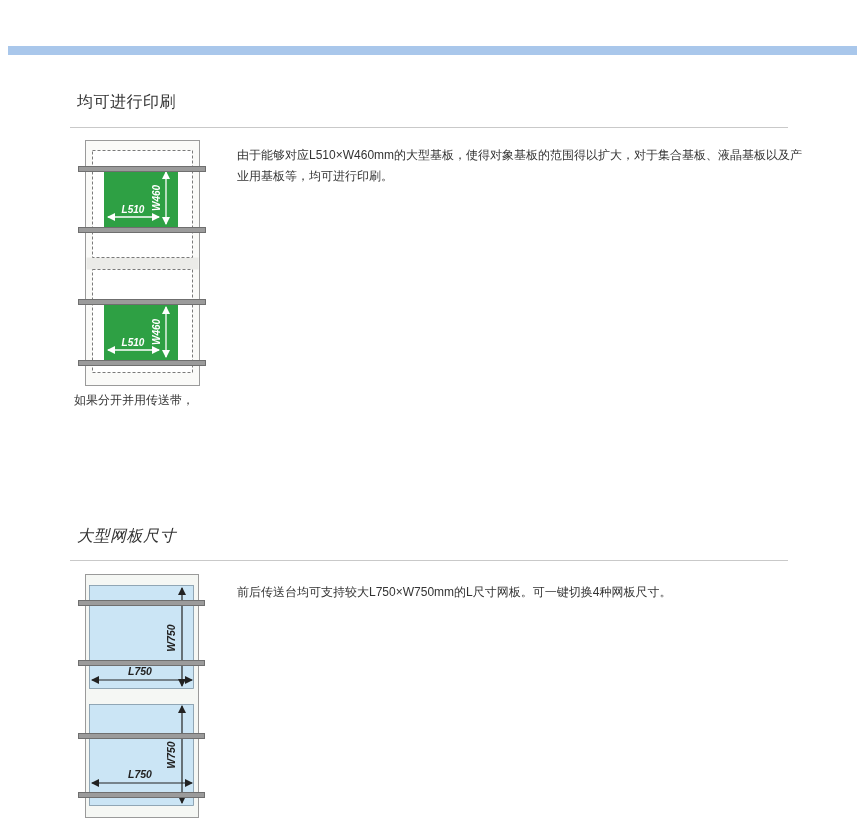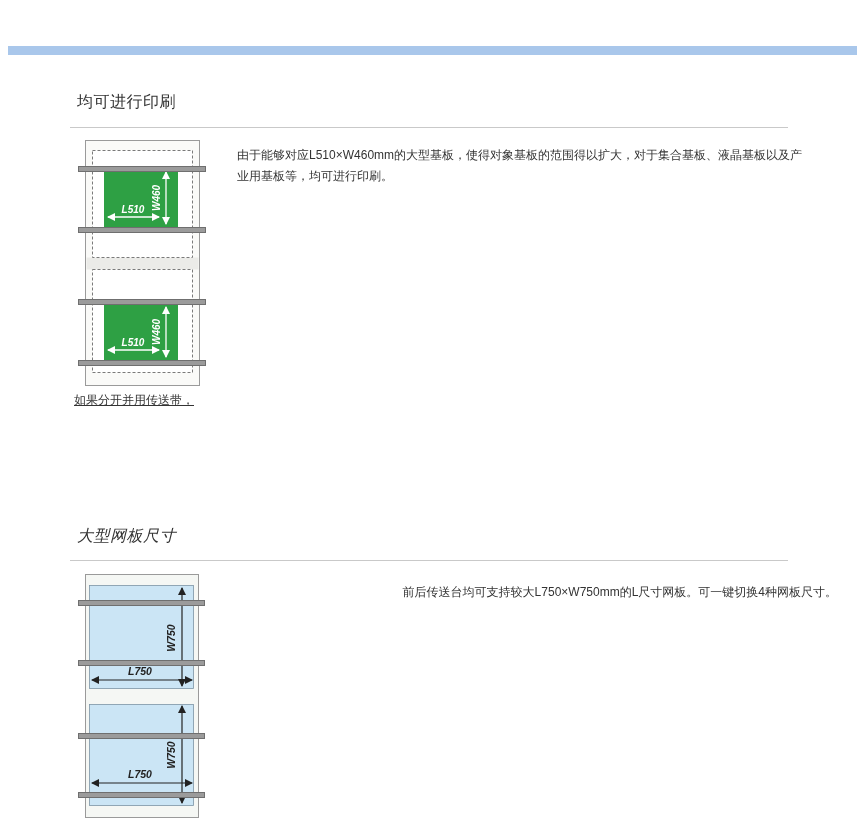--- a/index.html
+++ b/index.html
@@ -20,29 +20,29 @@
   .heading-1 { top:92px; }
   .heading-2 { top:526px;font-style:italic; }
   .divider { position:absolute; left:70px; width:718px; height:0; border-top:1px solid #c9c9c9; }
   .divider-1 { top:127px; }
   .divider-2 { top:560px; }
   .body-text {
     position:absolute; left:229px; margin:8px;
     font-size:12px; line-height:21px; color:#333;
   }
   .body-1 { top:137px; width:572px; }
-  .body-2 { top:574px; width:600px;text-align:right; }
+  .body-2 { top:574px; width:600px; }
   .diagram { position:absolute; left:78px; }
   .diagram-1 { top:138px; }
   .diagram-2 { top:572px; }
   .diagram-caption {
     position:absolute; left:74px; top:390px; width:170px;
     font-size:12px; line-height:20px; color:#333;
   }
-  .caption-line { display:block;text-decoration:underline; }
+  .caption-line { display:block; }
   svg .outer-frame { fill:#fafaf8; stroke:#9a9a9a; stroke-width:1; }
   svg .stencil-frame { fill:#f5f7f4; stroke:#9a9a9a; stroke-width:1; }
   svg .dashed-area { fill:#ffffff; stroke:#7a7a7a; stroke-width:1; stroke-dasharray:3 2; }
   svg .mid-band { fill:#ebebe8; }
   svg .rail { fill:#9b9b9b; stroke:#6f6f6f; stroke-width:1; }
   svg .board { stroke:none; }
   svg .sheet { stroke:#7d95a6; stroke-width:0.8; }
   svg .dim-line-w { stroke:#ffffff; stroke-width:1.3; }
   svg .dim-line-k { stroke:#222222; stroke-width:1.2; }
   svg .dim-text-w { fill:#ffffff; font-size:10px; font-weight:bold; font-style:italic; }

